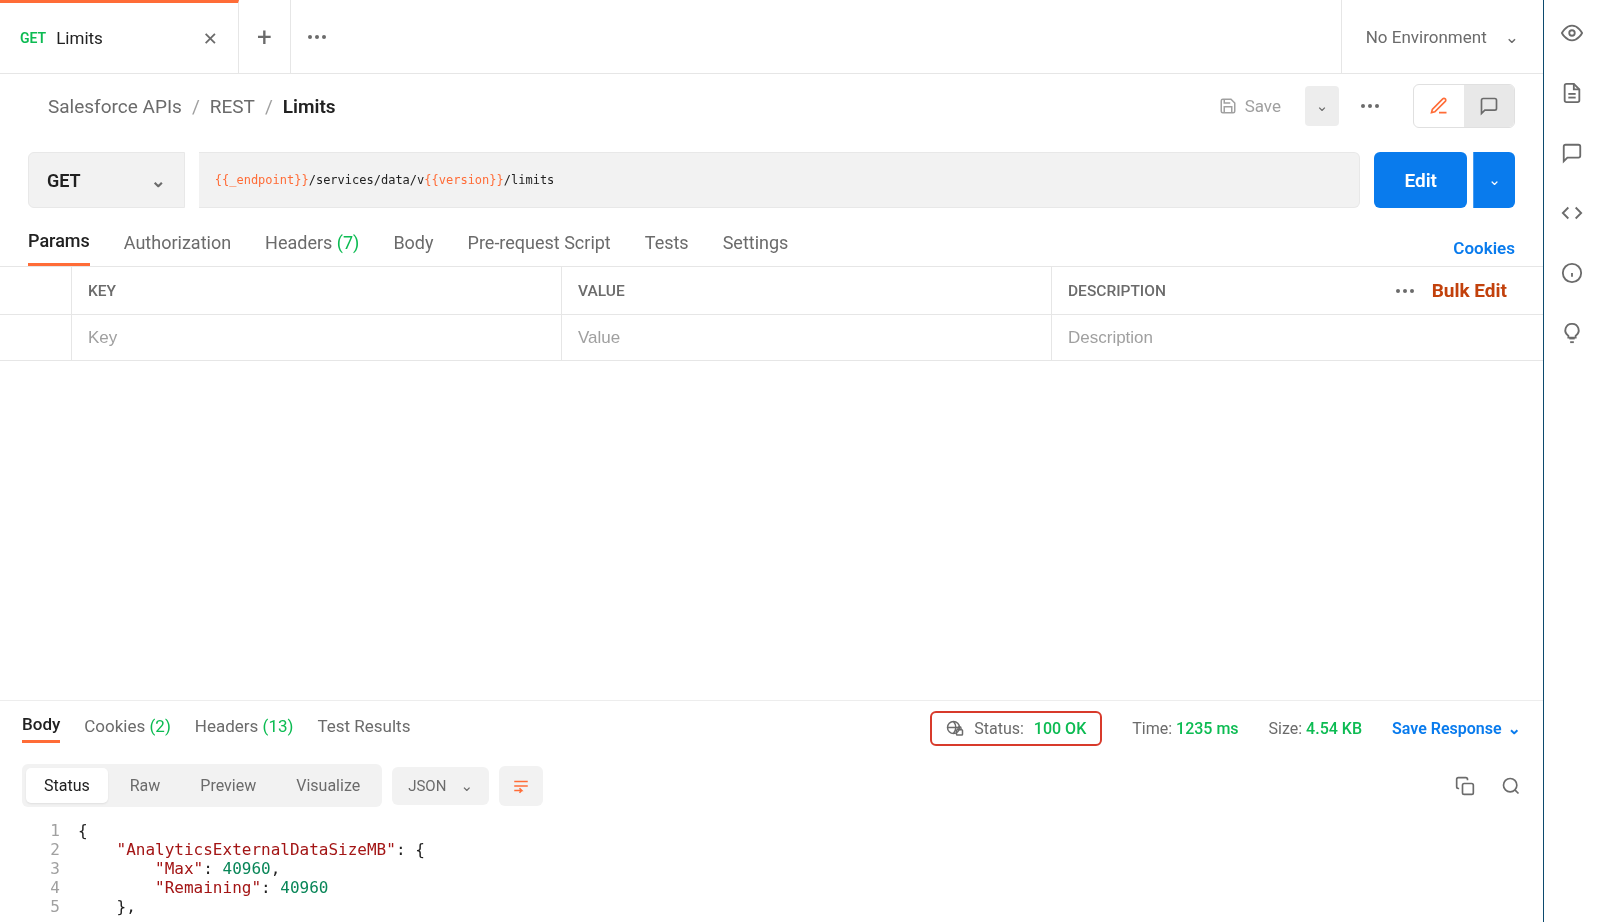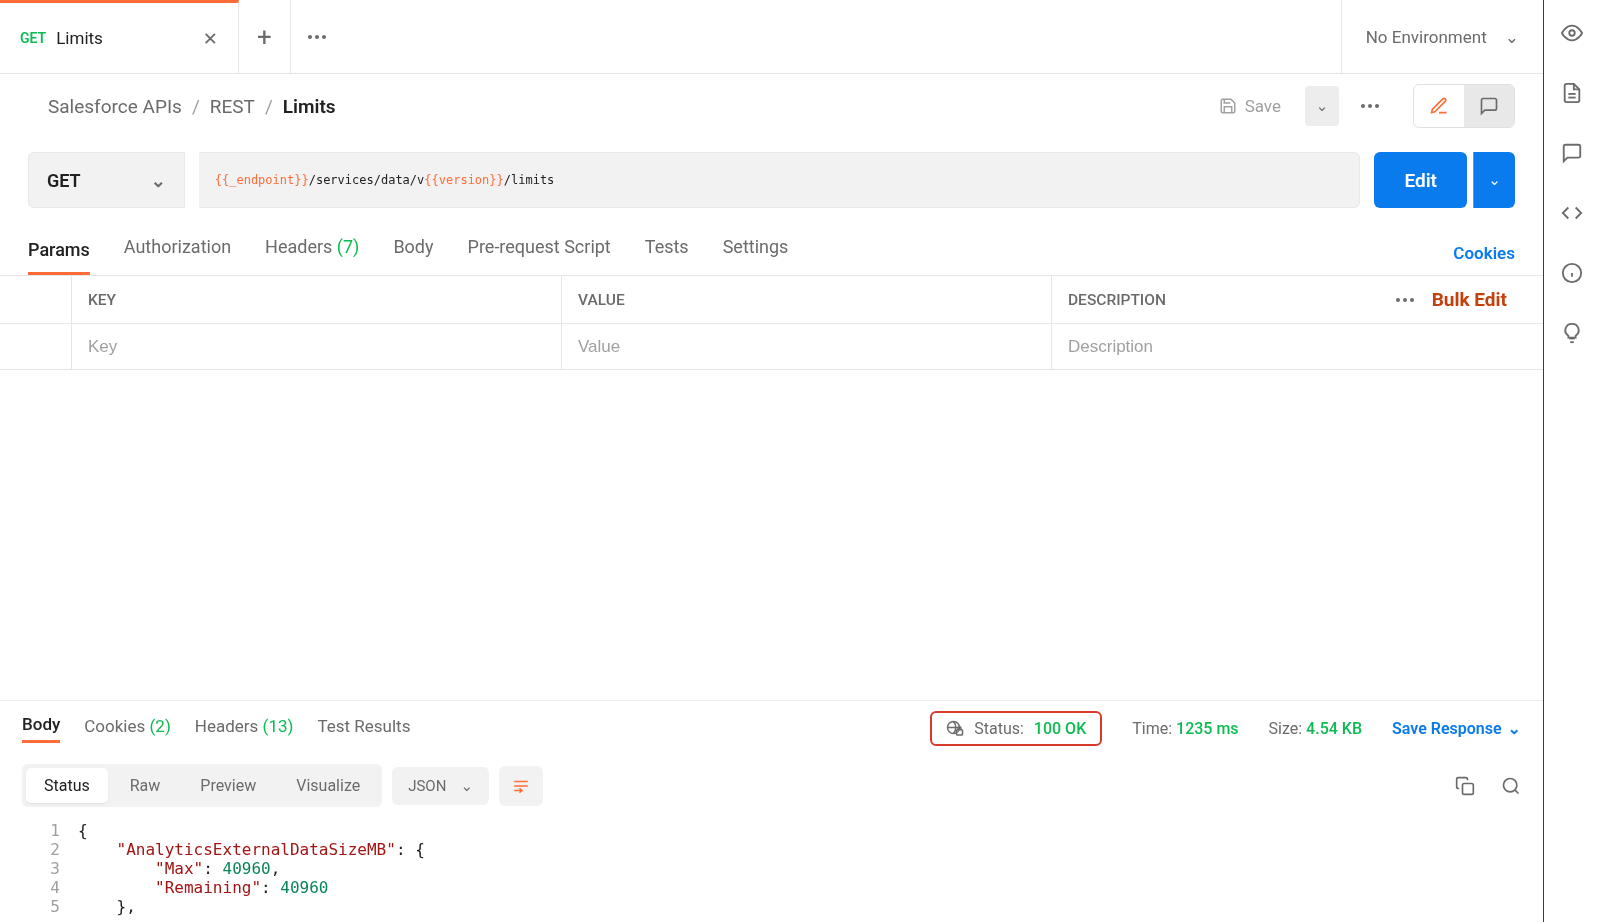--- a/index.html
+++ b/index.html
@@ -35,21 +35,21 @@
 
 .req-row { display:flex; gap:14px; padding: 14px 28px 0 28px; align-items:stretch; }
 .method-select { background:#f2f2f2; border-radius:6px 0 0 6px; display:flex; align-items:center; gap:70px; padding:0 18px; font-weight:600; font-size:18px; cursor:pointer; border:1px solid #e8e8e8;}
 .url-input { flex:1; background:#f2f2f2; border-radius:0 6px 6px 0; display:flex; align-items:center; padding:0 16px; font-size:12px; font-family:monospace; border:1px solid #e8e8e8; border-left:none;}
 .url-input .var { color:#ff6c37; }
 .send-btn { background:#097bed; color:#fff; border-radius:6px; padding:0 30px; display:flex; align-items:center; font-weight:600; font-size:19px; cursor:pointer; height:56px;}
 .send-caret { background:#097bed; color:#fff; border-radius:0 6px 6px 0; width:42px; display:flex; align-items:center; justify-content:center; cursor:pointer; margin-left:-8px; border-left:1px solid rgba(255,255,255,0.25);}
 
 .req-tabs { display:flex; gap:34px; padding: 22px 28px 0 28px; align-items:center; }
 .req-tab { color:#6b6b6b; font-size:18px; padding-bottom:12px; cursor:pointer; }
-.req-tab.active { color:#212121; border-bottom:3px solid #ff6c37; font-weight:500;margin-top:9px;}
+.req-tab.active { color:#212121; border-bottom:3px solid #ff6c37; font-weight:500;}
 .req-tab .cnt { color:#0cbb52; }
 .cookies-link { margin-left:auto; color:#097bed; font-weight:600; font-size:17px; cursor:pointer;}
 
 .section-title { padding: 16px 28px 10px 32px; color:#6b6b6b; font-size:16px; font-weight:500;}
 
 .params-table { border-top:1px solid #e6e6e6; }
 .params-table .row { display:flex; border-bottom:1px solid #e6e6e6; height:46px; align-items:center;}
 .params-table .row.head { height:48px; color:#6b6b6b; font-weight:500; font-size:15.5px;}
 .params-table .cell { padding:0 16px; border-right:1px solid #e6e6e6; height:100%; display:flex; align-items:center;}
 .params-table .cell.check { width:72px; }

